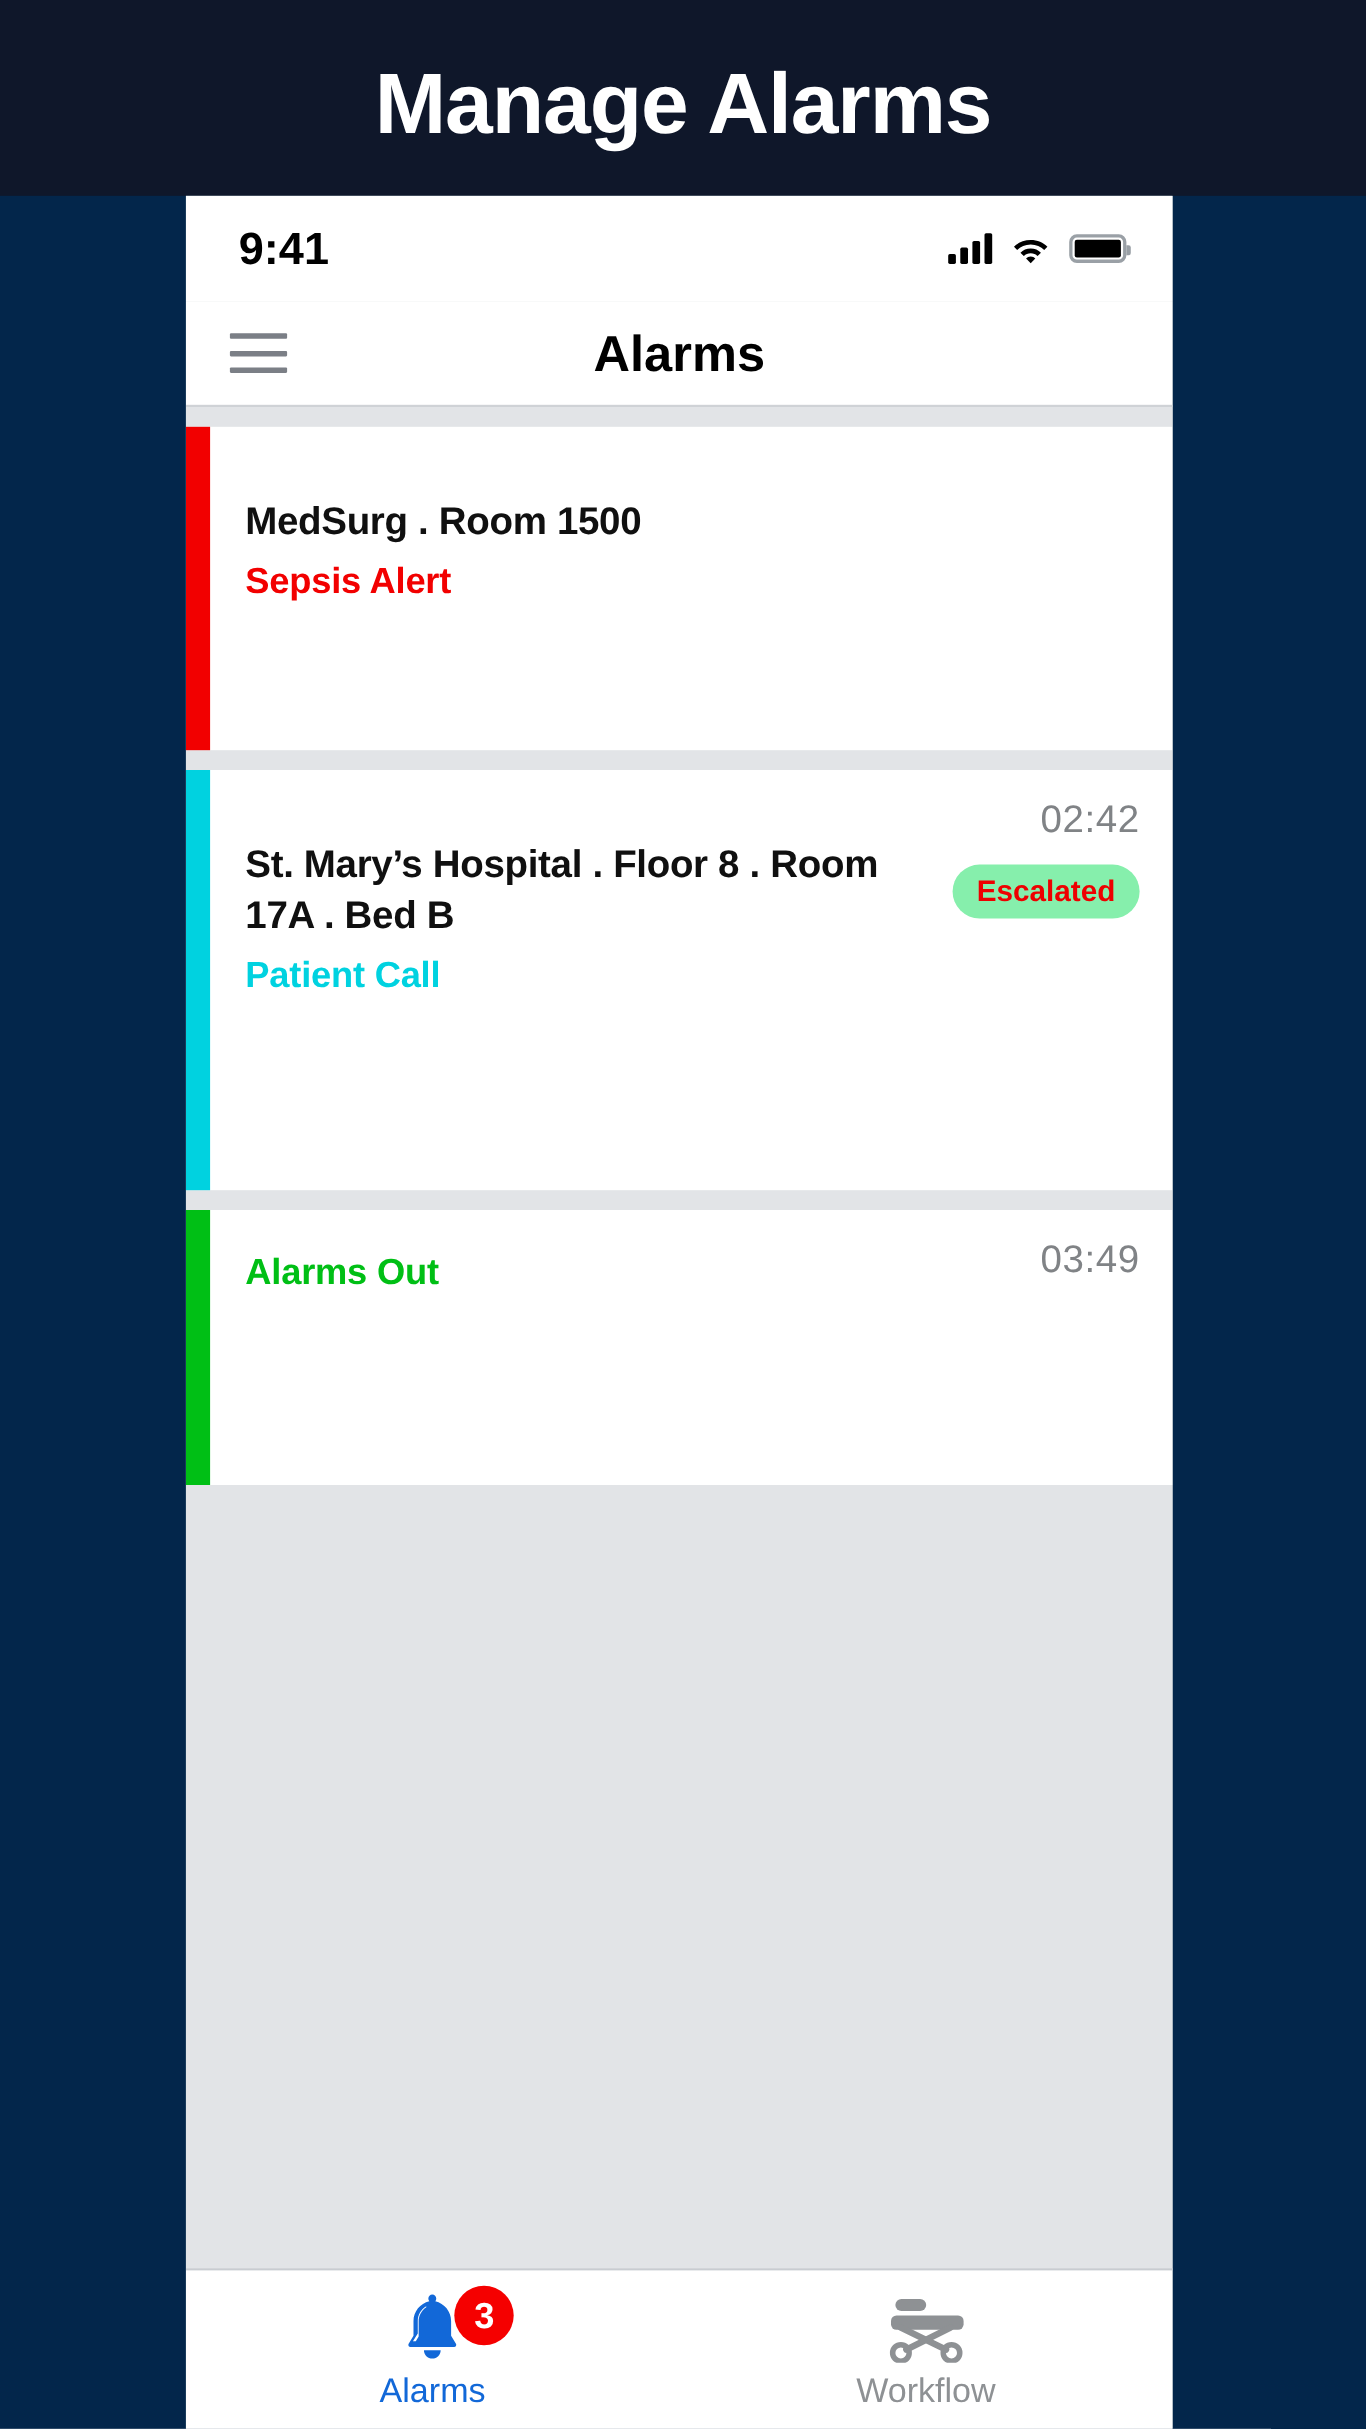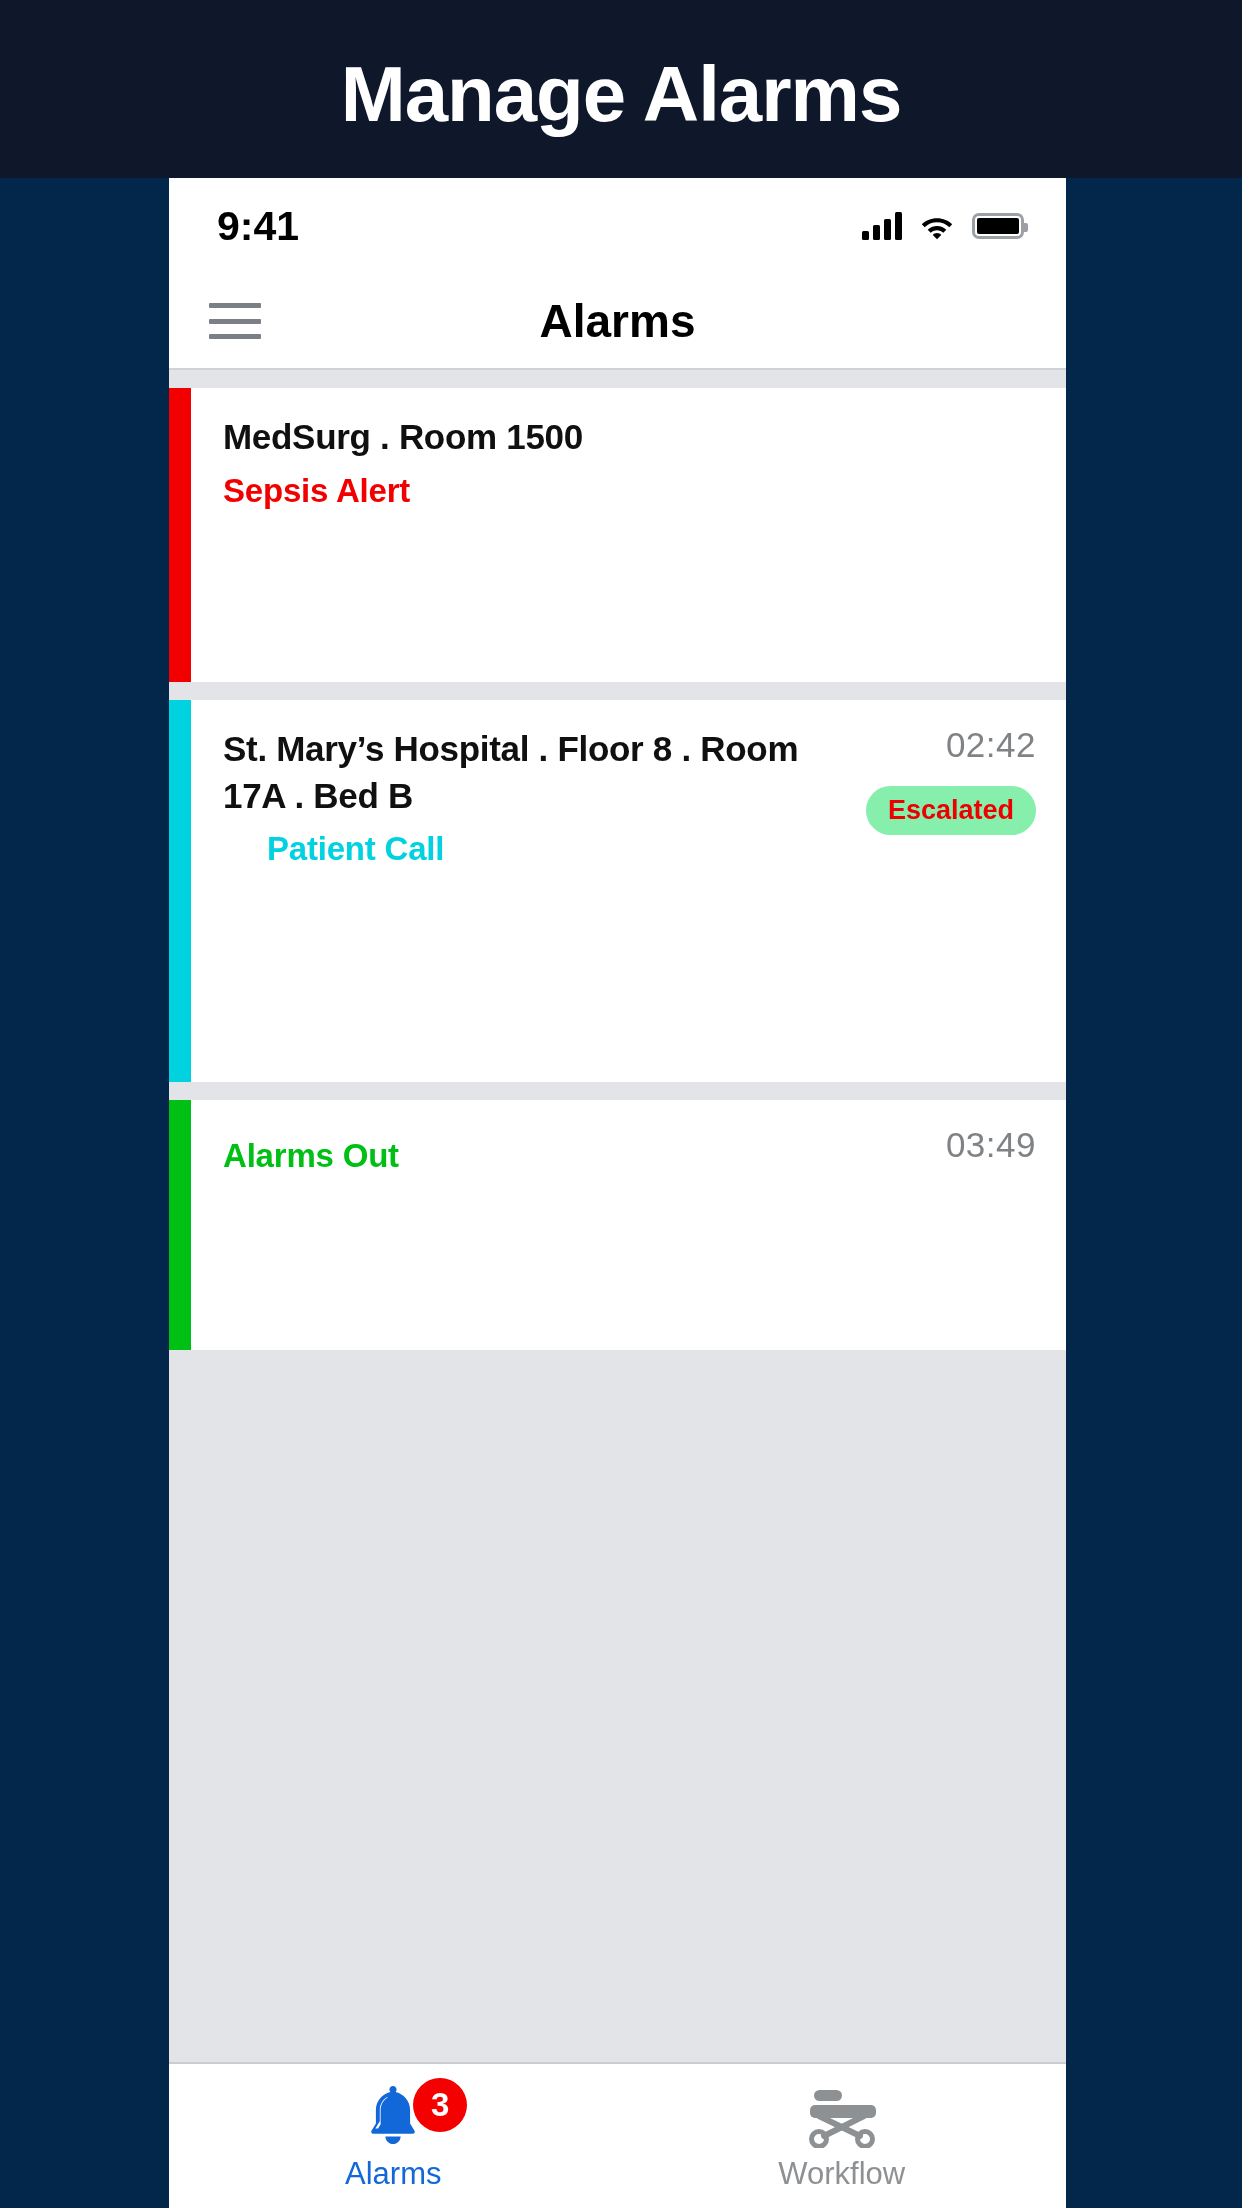--- a/index.html
+++ b/index.html
@@ -95,21 +95,21 @@
     position:relative;
   }
   .accent{width:22px;flex:0 0 22px;}
   .card-body{
     flex:1 1 auto;display:flex;
     padding:26px 30px 26px 32px;box-sizing:border-box;
   }
   .card-left{flex:1 1 auto;min-width:0;padding-right:14px;}
   .card-loc{
     font-size:35px;font-weight:bold;color:#101010;
-    line-height:1.33;letter-spacing:-0.3px;
+    line-height:1.33;letter-spacing:-0.3px;margin-top:37px;
   }
   .card-type{
     font-size:33px;font-weight:bold;line-height:1.3;margin-top:9px;
     letter-spacing:-0.2px;
   }
   .card-right{
     flex:0 0 auto;display:flex;flex-direction:column;align-items:flex-end;
     min-width:160px;
   }
   .card-timer{
@@ -197,21 +197,21 @@
       </div>
     </div>
 
     <div class="gap"></div>
 
     <div class="card" style="height:382px;">
       <div class="accent" style="background:#00d2e0;"></div>
       <div class="card-body">
         <div class="card-left">
           <div class="card-loc">St. Mary’s Hospital . Floor 8 . Room 17A . Bed B</div>
-          <div class="card-type" style="color:#00d2e0;margin-left:44px;">Patient Call</div>
+          <div class="card-type" style="color:#00d2e0;">Patient Call</div>
         </div>
         <div class="card-right">
           <div class="card-timer">02:42</div>
           <div class="chip" style="color:#ee0000;background:#86efac;">Escalated</div>
         </div>
       </div>
     </div>
 
     <div class="gap"></div>
 

